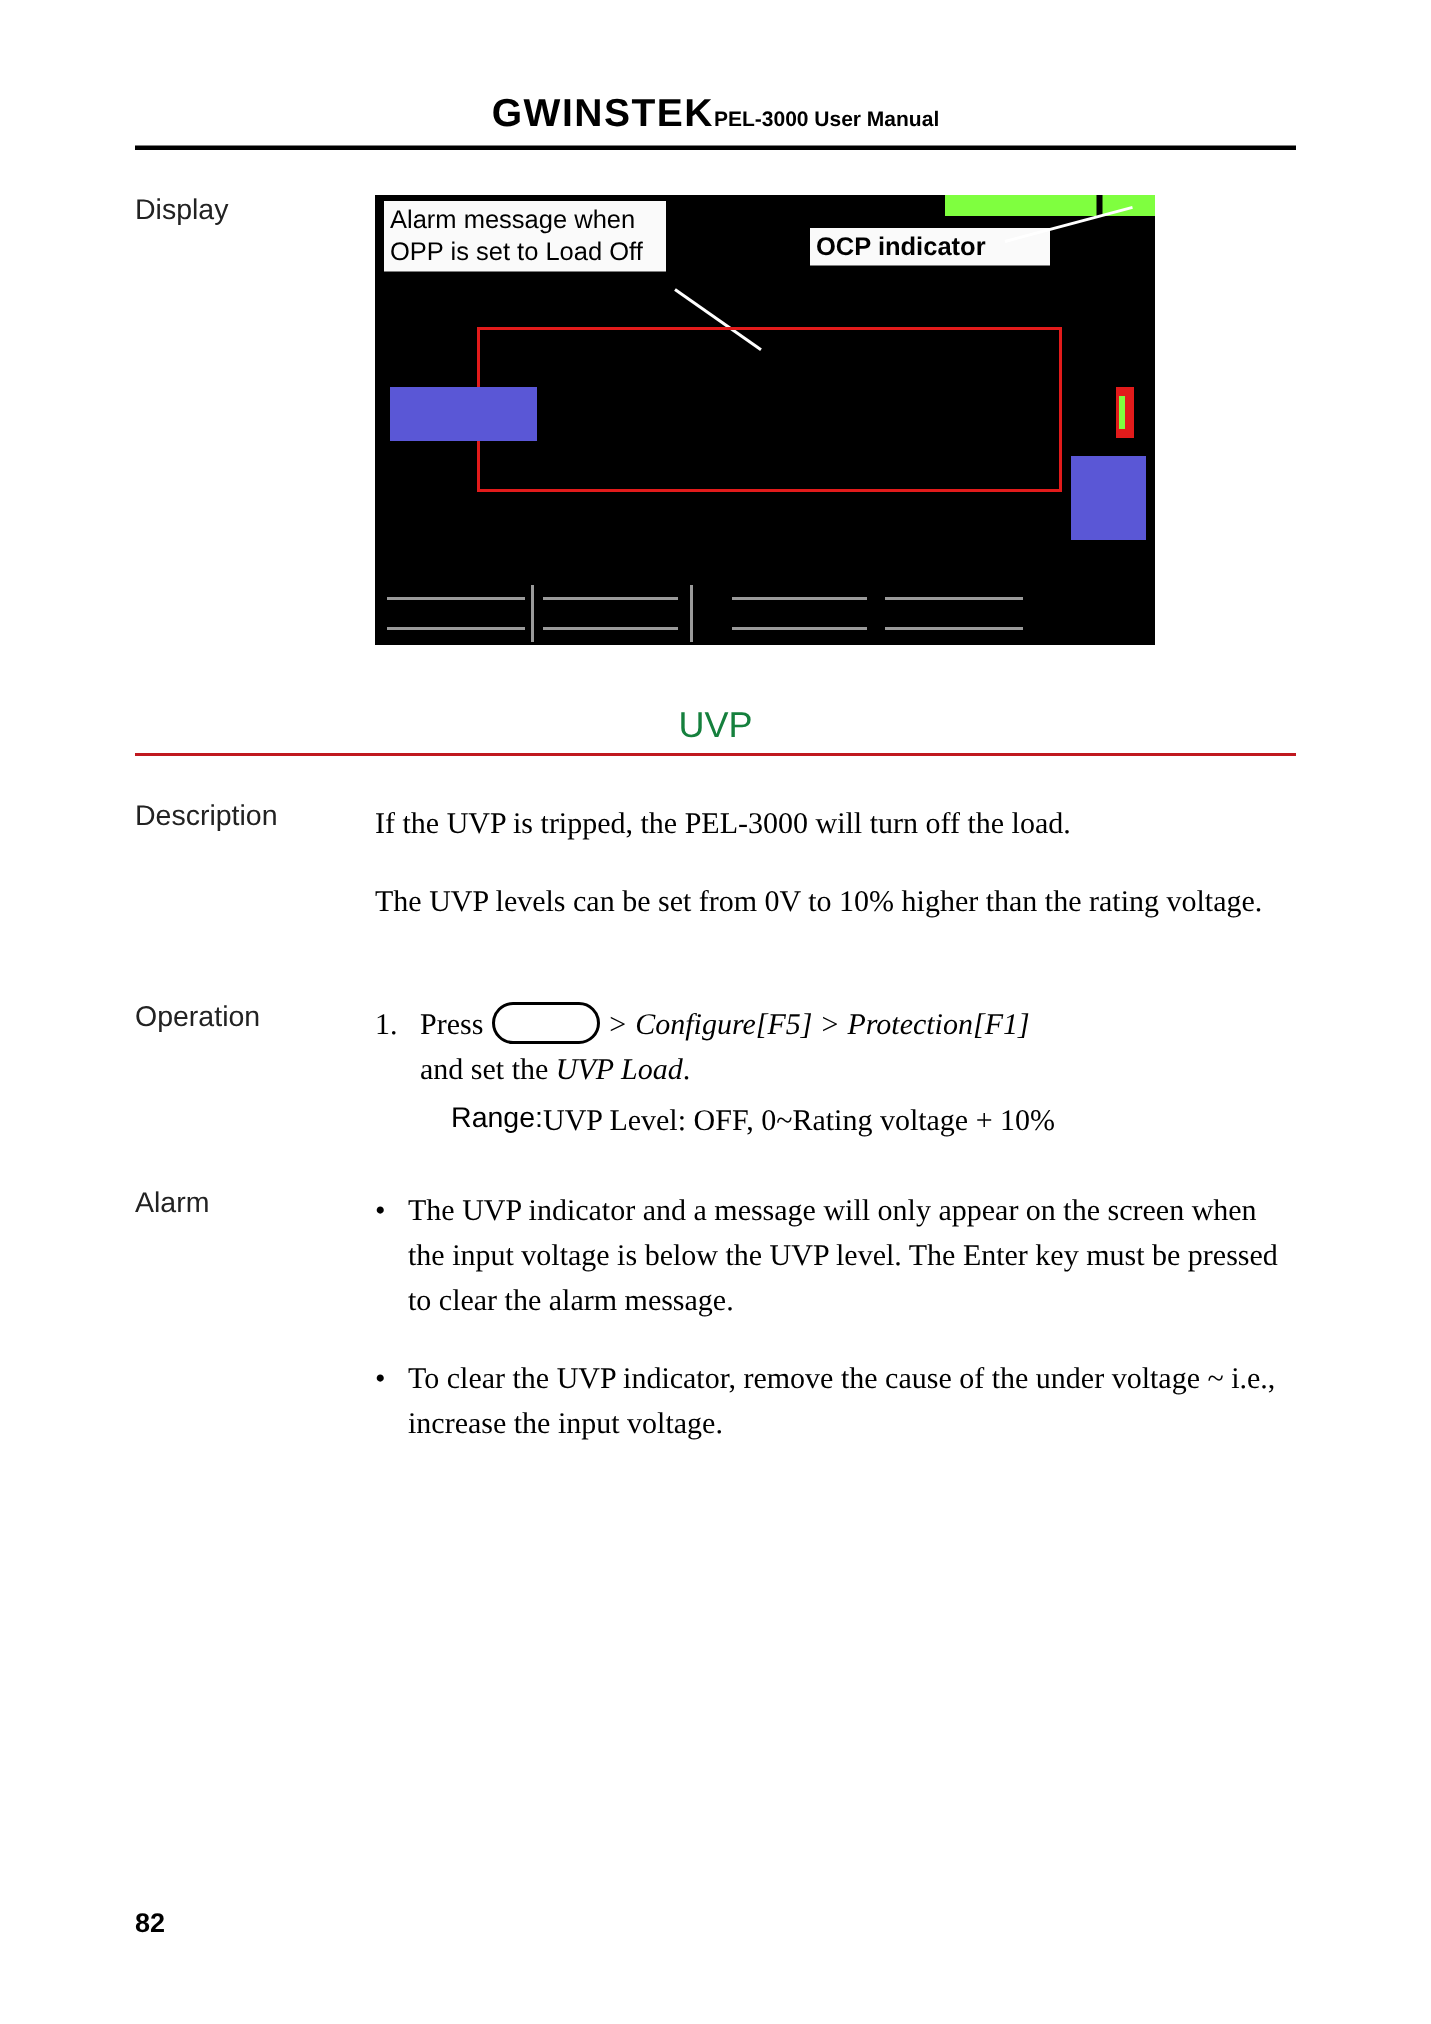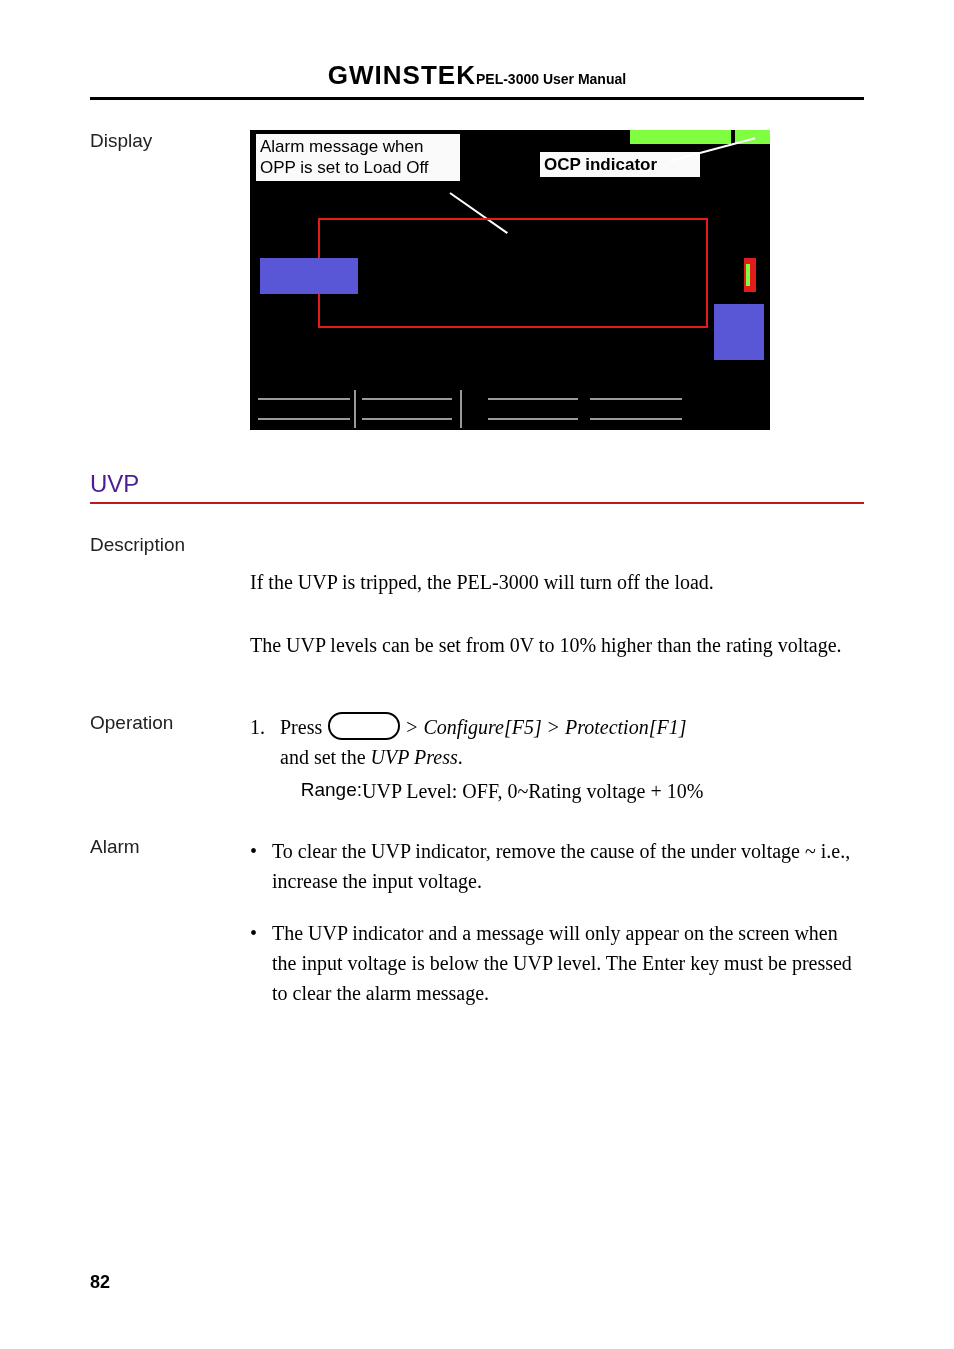--- a/index.html
+++ b/index.html
@@ -69,21 +69,21 @@
       background: rgba(255,255,255,0.98);
       font-family: "Segoe UI", Arial, sans-serif;
       font-size: 17px;
       line-height: 1.25;
       padding: 2px 4px;
       z-index: 5;
     }
     .callout.opp-alarm {
       left: 6px;
       top: 4px;
-      width: 204px;
+      width: 188px;
     }
     .callout.ocp-ind {
       left: 290px;
       top: 22px;
       width: 160px;
       font-weight: bold;
     }
     
     .greenbar {
       position: absolute;
@@ -200,32 +200,32 @@
       width: 2px;
       height: 38px;
       background: #9a9a9a;
     }
     .tab-divider.d1 { left: 104px; }
     .tab-divider.d2 { left: 210px; }
     
     .section-title {
       font-family: "Segoe UI", Arial, sans-serif;
       font-size: 24px;
-      color: #4c1d95;
+      color: #15803d;
       margin-top: 40px;
       margin-bottom: 4px;
+      text-align: center;
     }
     .section-rule {
       border: none;
       border-top: 2px solid #c0181f;
       margin-bottom: 30px;
     }
     .para {
       margin-bottom: 22px;
-      margin-top: 33px;
     }
     .op-row {
       display: flex;
     }
     .op-num {
       width: 30px;
       flex-shrink: 0;
     }
     .op-body {
       flex: 1;
@@ -339,34 +339,34 @@
           <span>Press</span>
           <span class="oval-btn"></span>
           <span>&gt;</span>
           <span class="italic">Configure[F5]</span>
           <span>&gt;</span>
           <span class="italic">Protection[F1]</span>
         </div>
         <div>
           <span>and set the</span>
           <span> </span>
-          <span class="italic">UVP Press</span><span>.</span>
+          <span class="italic">UVP Load</span><span>.</span>
         </div>
         <div class="range-row">
           <div class="range-label">Range:</div>
           <div>UVP Level: OFF, 0~Rating voltage + 10%</div>
         </div>
       </div>
     </div>
   </div>
 </div>
 
 <div class="row">
   <div class="label-col">Alarm</div>
   <div class="content-col">
     <ul class="bullet-list">
+      <li>The UVP indicator and a message will only appear on the screen when the input voltage is below the UVP level. The Enter key must be pressed to clear the alarm message.</li>
       <li>To clear the UVP indicator, remove the cause of the under voltage ~ i.e., increase the input voltage.</li>
-      <li>The UVP indicator and a message will only appear on the screen when the input voltage is below the UVP level. The Enter key must be pressed to clear the alarm message.</li>
     </ul>
   </div>
 </div>
 
 <div class="page-num">82</div>
 
 </body></html>

